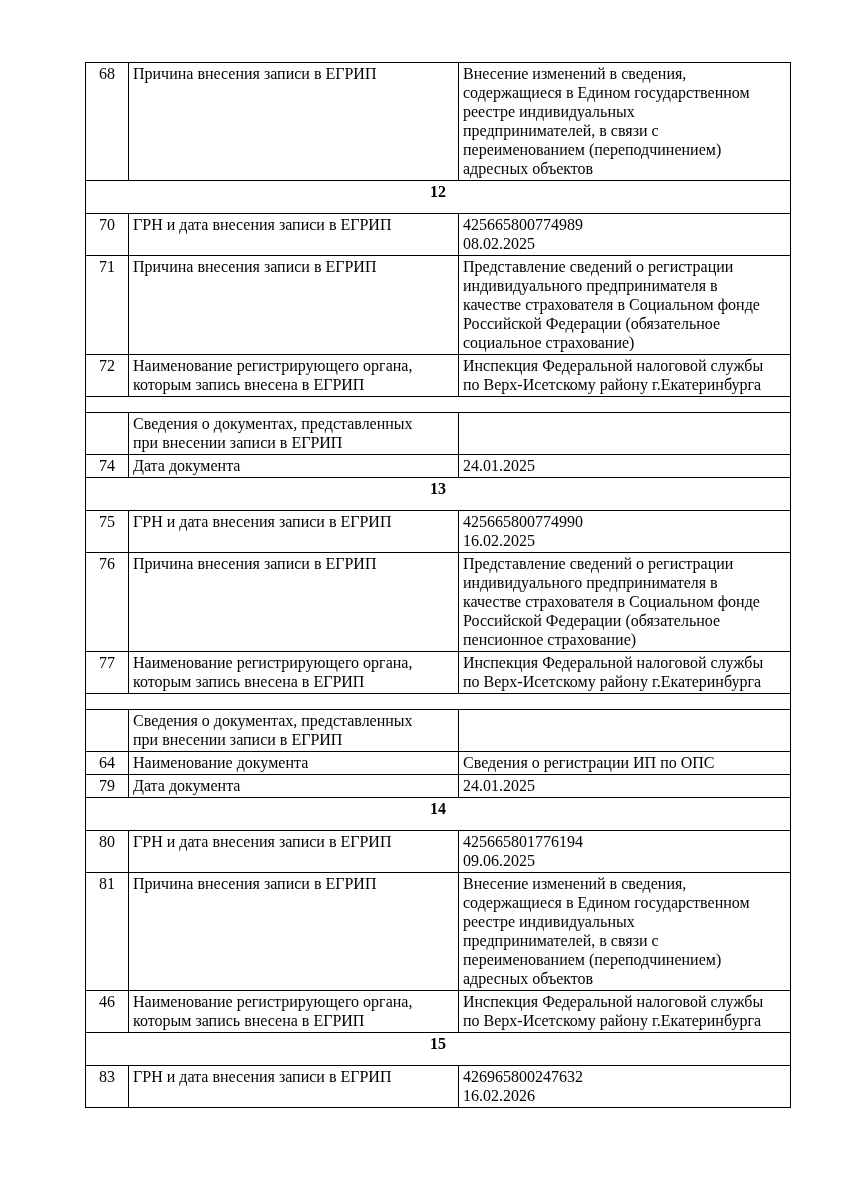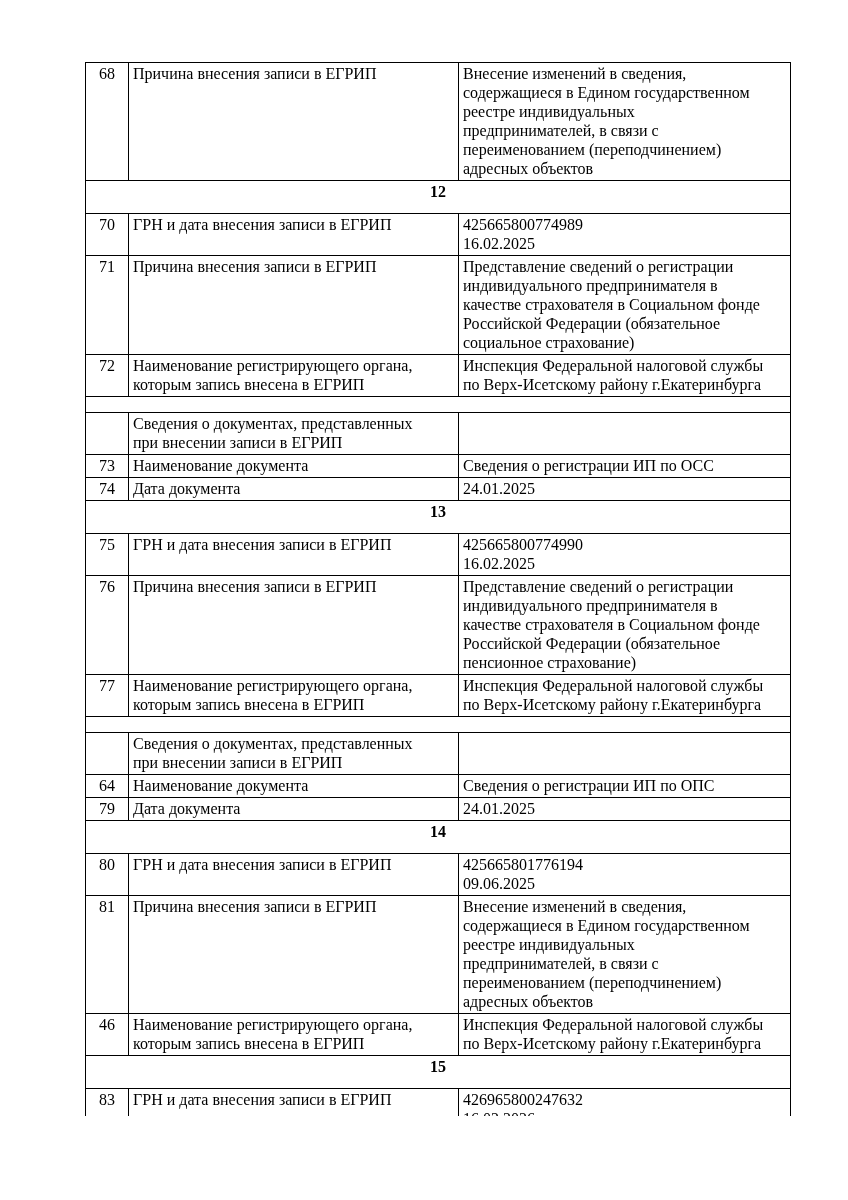--- a/index.html
+++ b/index.html
@@ -86,21 +86,21 @@
 переименованием (переподчинением)
 адресных объектов</td>
         </tr>
         <tr class="section-row">
           <td colspan="3">12</td>
         </tr>
         <tr>
           <td class="c-num">70</td>
           <td>ГРН и дата внесения записи в ЕГРИП</td>
           <td>425665800774989
-16.02.2025</td>
+08.02.2025</td>
         </tr>
         <tr>
           <td class="c-num">71</td>
           <td>Причина внесения записи в ЕГРИП</td>
           <td>Представление сведений о регистрации
 индивидуального предпринимателя в
 качестве страхователя в Социальном фонде
 Российской Федерации (обязательное
 социальное страхование)</td>
         </tr>
@@ -112,25 +112,20 @@
 по Верх-Исетскому району г.Екатеринбурга</td>
         </tr>
         <tr class="spacer-row">
           <td colspan="3"></td>
         </tr>
         <tr>
           <td class="c-num"></td>
           <td>Сведения о документах, представленных
 при внесении записи в ЕГРИП</td>
           <td></td>
-        </tr>
-        <tr>
-          <td class="c-num">73</td>
-          <td>Наименование документа</td>
-          <td>Сведения о регистрации ИП по ОСС</td>
         </tr>
         <tr>
           <td class="c-num">74</td>
           <td>Дата документа</td>
           <td>24.01.2025</td>
         </tr>
         <tr class="section-row">
           <td colspan="3">13</td>
         </tr>
         <tr>

